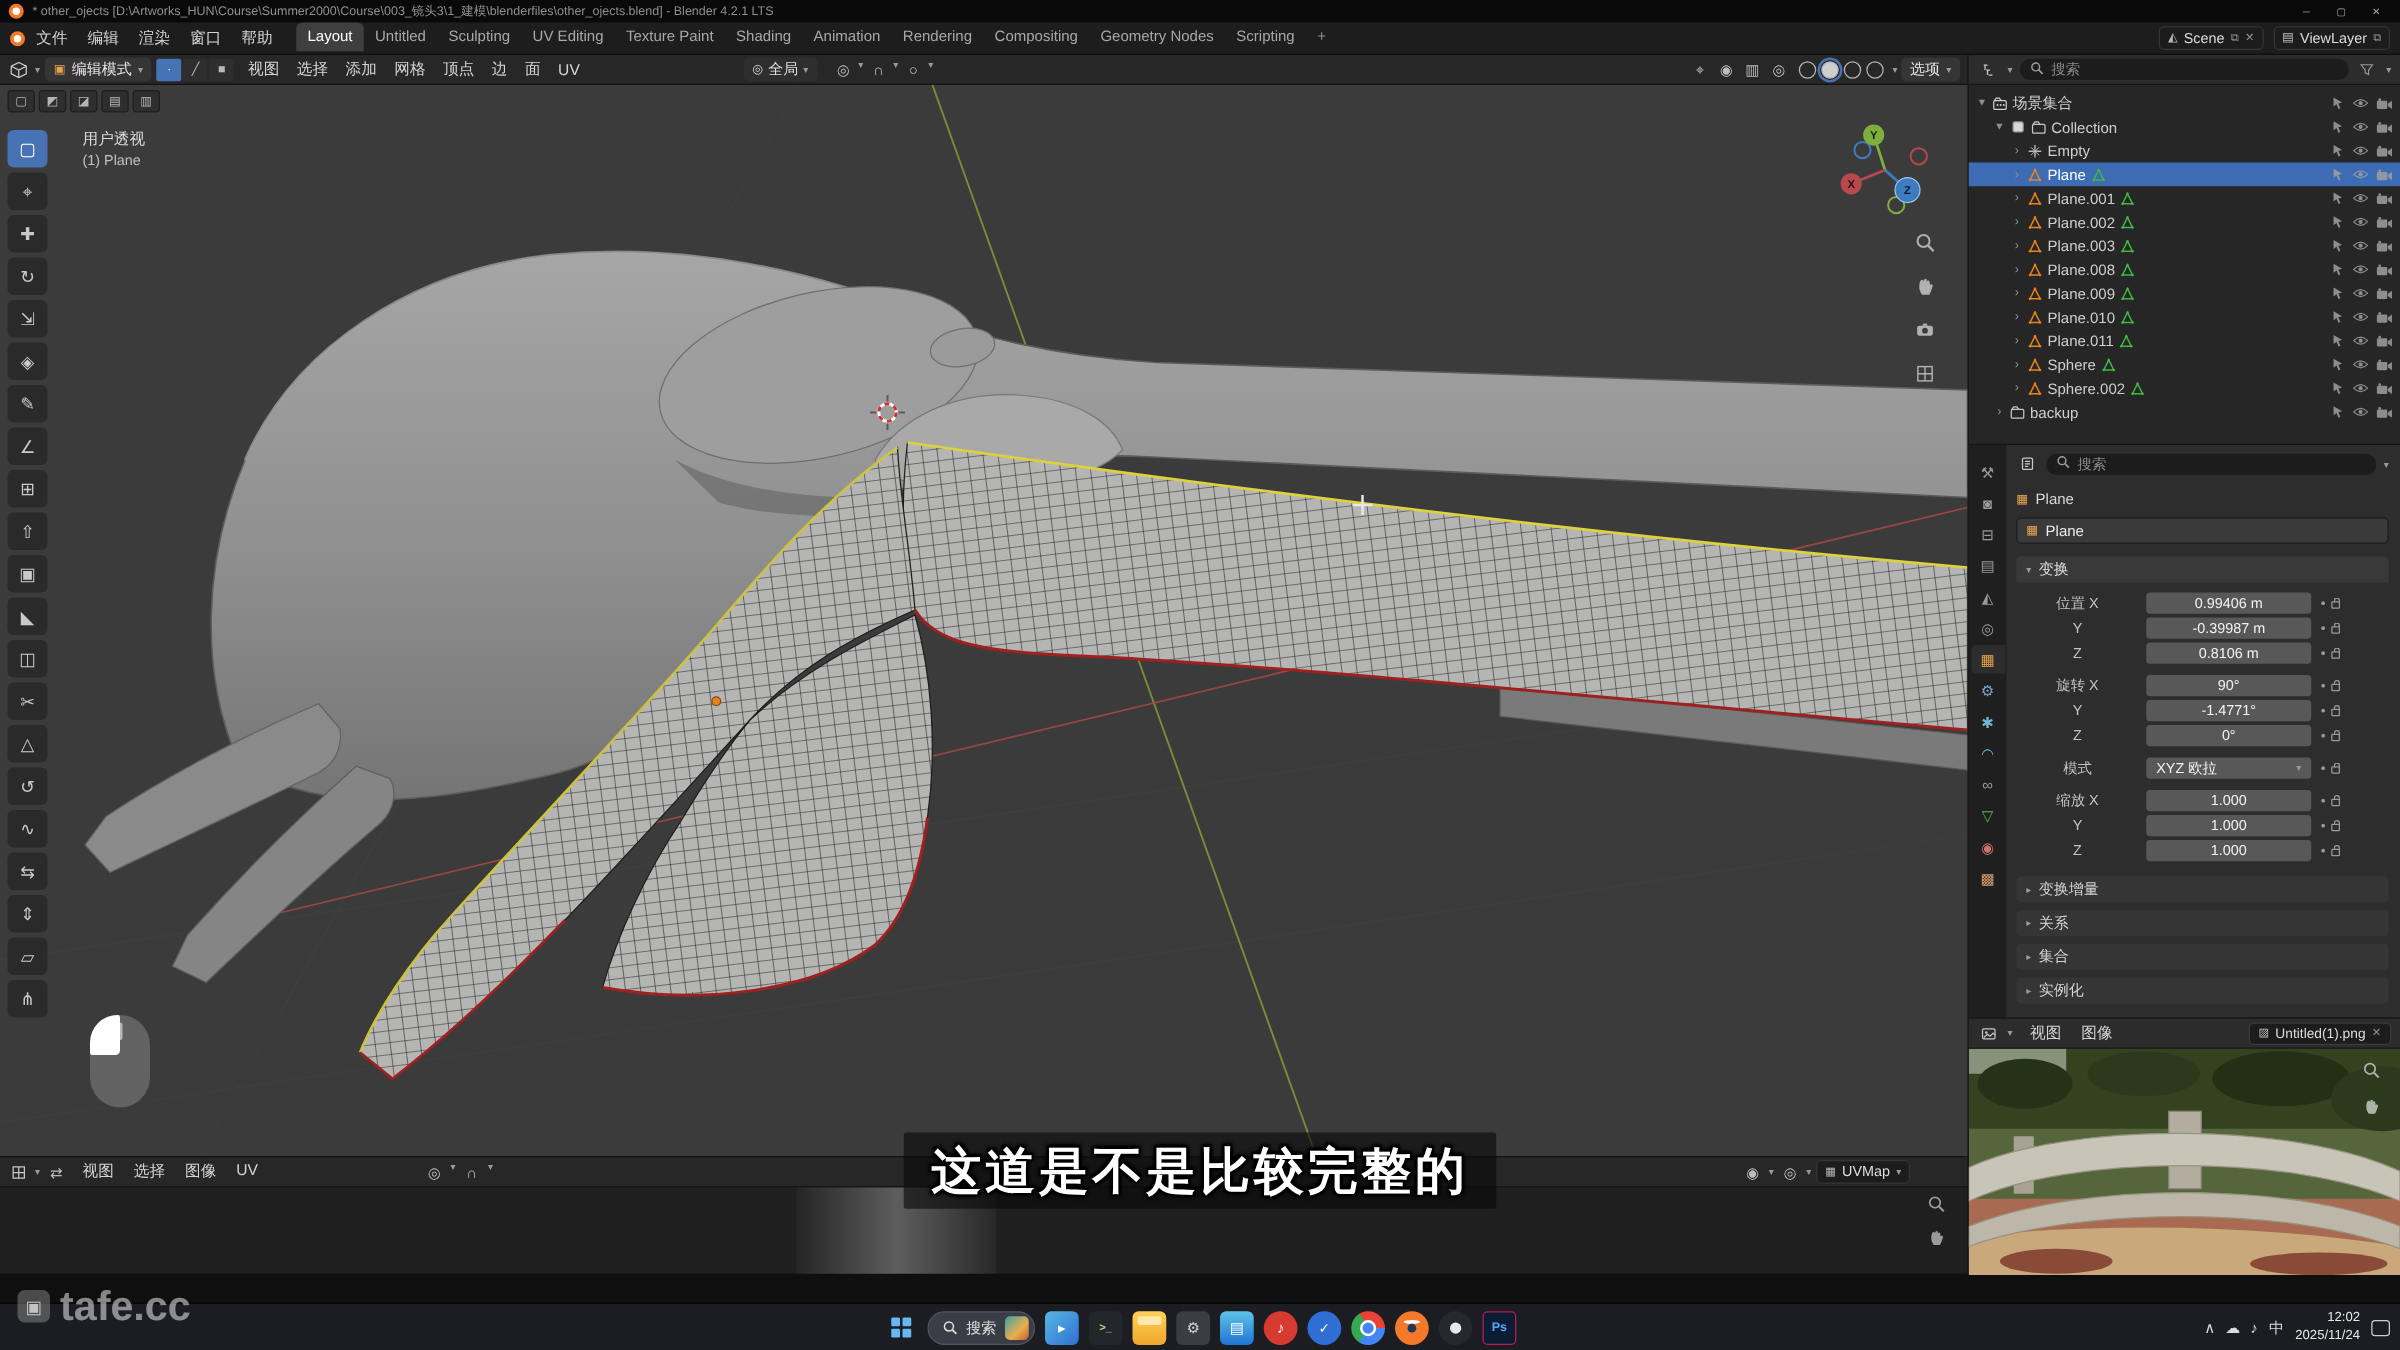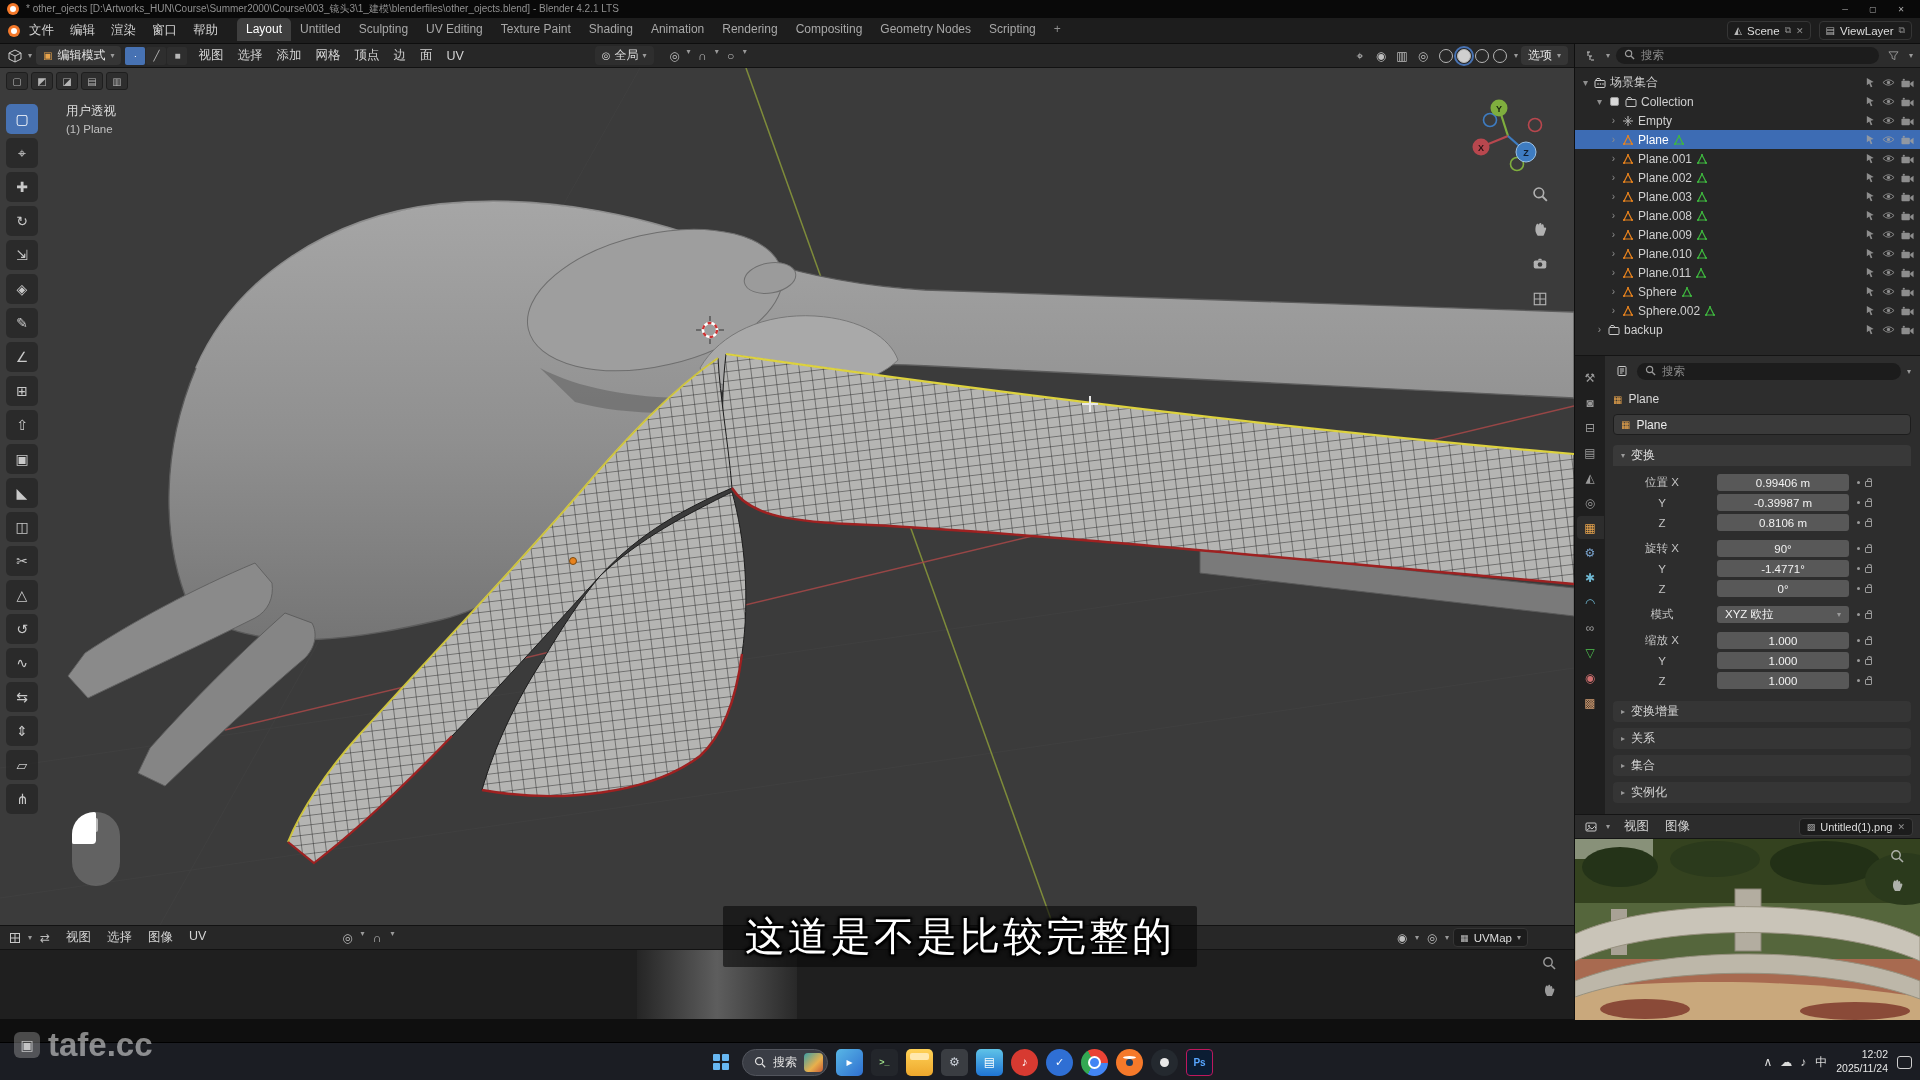--- a/index.html
+++ b/index.html
@@ -110,21 +110,21 @@
 #uv-header{left:0;top:925px;width:1574px;height:25px;background:#272727;display:flex;align-items:center;gap:4px;padding:0 6px;border-top:1px solid #121212;border-bottom:1px solid #121212;}
 #uv-content{left:0;top:950px;width:1574px;height:69px;background:#1f1f1f;}
 .uv-band{position:absolute;left:637px;top:0;width:160px;height:69px;background:linear-gradient(90deg,rgba(150,150,150,.05),rgba(170,170,170,.45),rgba(150,150,150,.08));}
 #uv-nav{position:absolute;right:18px;top:6px;display:flex;flex-direction:column;gap:10px;opacity:.8;}
 
 
 #statusbar{left:0;top:1019px;width:1920px;height:23px;background:#2a2a2a;border-top:1px solid #141414;display:flex;align-items:center;gap:8px;padding:0 10px;color:#8d8d8d;font-size:11px;}
 #sb-version{margin-left:auto;color:#8d8d8d;}
 
 
-#subtitle{left:50%;top:906px;transform:translateX(-50%);z-index:60;background:rgba(10,10,10,.62);color:#fff;font-size:40px;font-weight:400;letter-spacing:3px;padding:3px 22px;border-radius:2px;white-space:nowrap;text-shadow:0 0 5px #000,2px 2px 2px #000,-2px 2px 2px #000,2px -2px 2px #000,-2px -2px 2px #000;}
+#subtitle{left:50%;top:906px;transform:translateX(-50%);z-index:60;background:rgba(10,10,10,.62);color:#fff;font-size:40px;font-weight:700;letter-spacing:3px;padding:3px 22px;border-radius:2px;white-space:nowrap;text-shadow:0 0 5px #000,2px 2px 2px #000,-2px 2px 2px #000,2px -2px 2px #000,-2px -2px 2px #000;}
 #watermark{left:14px;top:1026px;z-index:70;display:flex;align-items:center;gap:8px;}
 #watermark .wm-ico{width:26px;height:26px;border-radius:6px;background:rgba(190,190,190,.35);display:flex;align-items:center;justify-content:center;color:rgba(255,255,255,.65);font-size:14px;}
 #watermark .wm-txt{font-size:33px;font-weight:700;color:rgba(255,255,255,.5);}
 
 
 #taskbar{left:0;top:1042px;width:1920px;height:38px;background:rgba(28,30,36,.98);border-top:1px solid #000;}
 #tb-center{position:absolute;left:50%;top:0;height:38px;transform:translateX(-50%);display:flex;align-items:center;gap:8px;}
 .tb-icon{width:27px;height:27px;border-radius:5px;position:relative;display:flex;align-items:center;justify-content:center;font-size:12px;color:#fff;}
 .tb-active{background:rgba(255,255,255,.09);}
 .tb-active::after{content:"";position:absolute;bottom:-4px;left:8px;right:8px;height:3px;border-radius:2px;background:#8ab4f8;}

